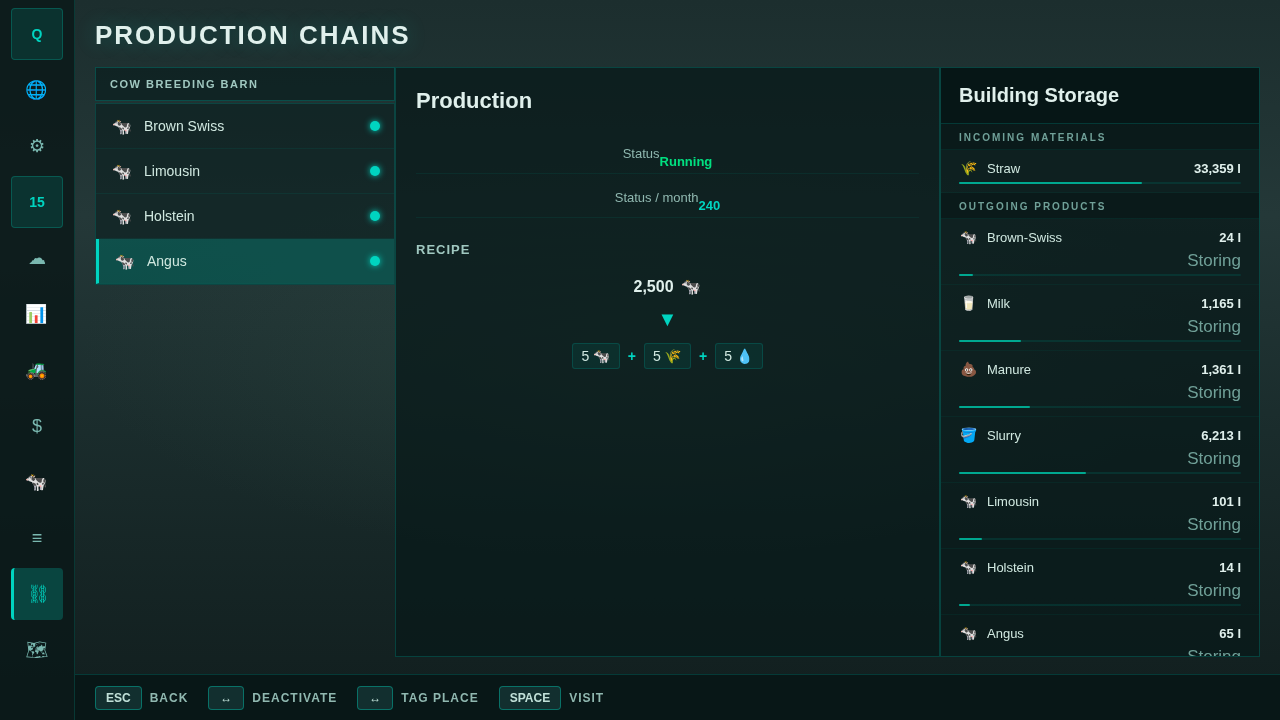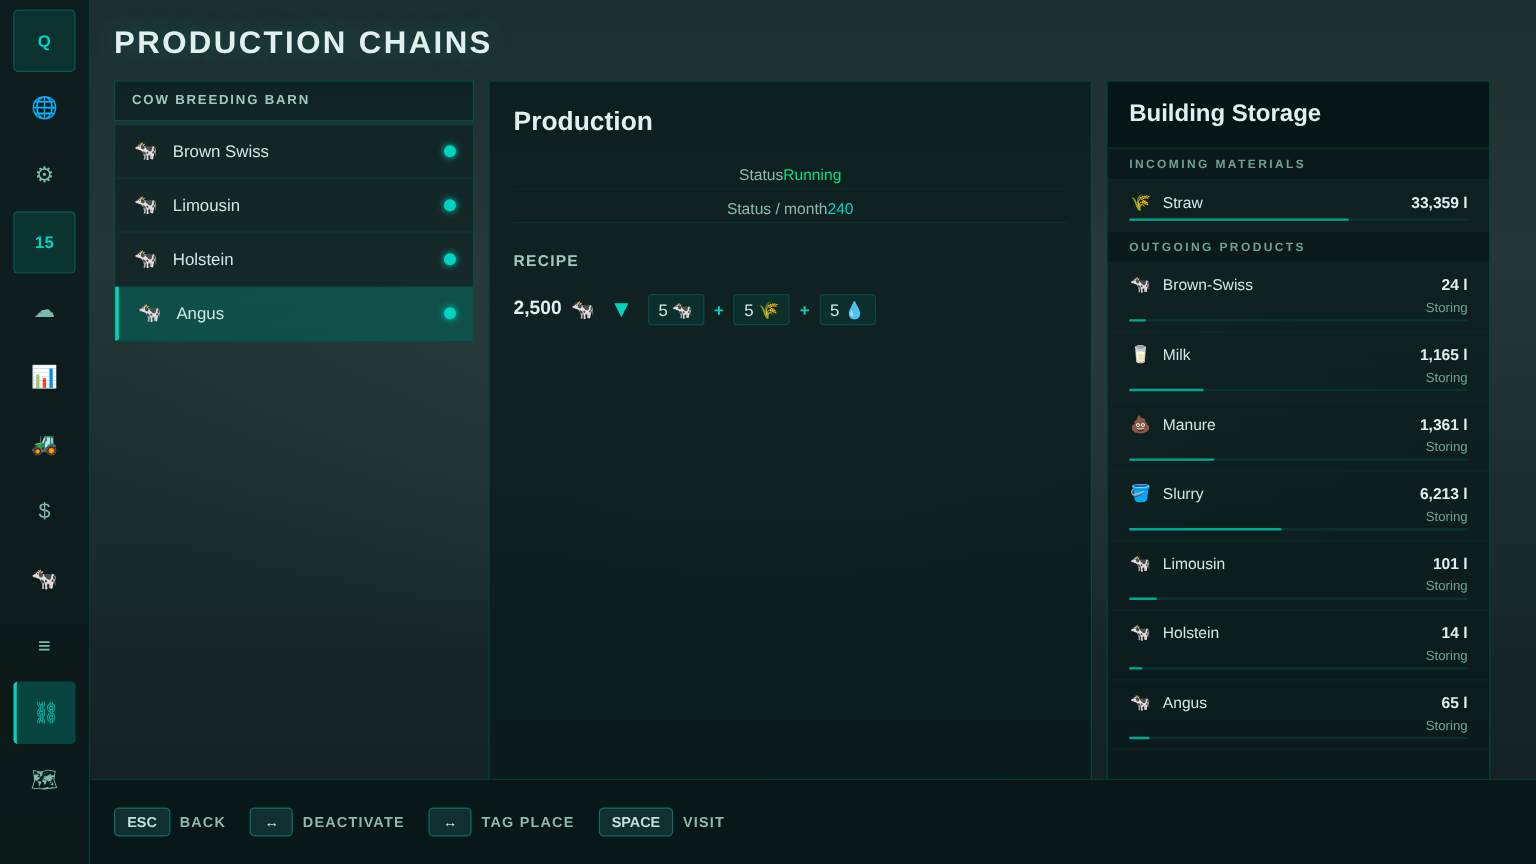--- a/index.html
+++ b/index.html
@@ -70,38 +70,37 @@
     }
 
     
     .main-content {
       position: absolute;
       left: 75px;
       top: 0;
       right: 0;
       bottom: 0;
       z-index: 5;
-      padding: 20px 38px 60px 20px;
+      padding: 20px 20px 60px 20px;
     }
 
     
     .page-title {
       font-size: 26px;
       font-weight: bold;
       color: #e0f0ec;
       text-transform: uppercase;
       letter-spacing: 2px;
       margin-bottom: 16px;
       text-shadow: 0 0 20px rgba(0,200,180,0.3);
     }
 
     
     .columns {
       display: flex;
-      gap: 12px;
       height: calc(100% - 50px);
     }
 
     
     .col-chains {
       width: 300px;
       flex-shrink: 0;
     }
 
     .section-header {
@@ -185,40 +184,41 @@
       align-items: center;
       padding: 4px 0;
       font-size: 13px;
       color: #90b8b0;
       border-bottom: 1px solid rgba(0,100,90,0.2);
       margin-bottom: 4px;
     }
 
     .prod-stat-value {
       color: #00d4c0;
-      font-weight: normal;
+      font-weight: bold;
+      margin-top: 16px;
     }
     .prod-stat-value.running { color: #00e080; }
 
     .recipe-section {
       margin-top: 20px;
     }
 
     .recipe-title {
       font-size: 13px;
       font-weight: bold;
       color: #a0c8c0;
       text-transform: uppercase;
       letter-spacing: 1px;
       margin-bottom: 20px;
     }
 
     .recipe-display {
       display: flex;
-      flex-direction: row;
+      flex-direction: column;
       align-items: center;
       gap: 12px;
     }
 
     .recipe-output {
       display: flex;
       align-items: center;
       gap: 8px;
       font-size: 16px;
       font-weight: bold;
@@ -315,21 +315,21 @@
       font-size: 14px;
     }
 
     .storage-item-value {
       font-size: 13px;
       color: #e0f0ec;
       font-weight: bold;
     }
 
     .storage-item-status {
-      font-size: 11px;
+      font-size: 17px;
       color: #70a098;
       text-align: right;
     }
 
     .storage-bar {
       height: 2px;
       background: rgba(0,100,90,0.3);
       border-radius: 1px;
       margin-top: 3px;
     }
@@ -339,21 +339,21 @@
       background: #00a890;
       border-radius: 1px;
     }
 
     
     .bottom-bar {
       position: absolute;
       bottom: 0;
       left: 75px;
       right: 0;
-      height: 71px;
+      height: 46px;
       background: rgba(8,22,22,0.9);
       border-top: 1px solid rgba(0,140,130,0.3);
       display: flex;
       align-items: center;
       padding: 0 20px;
       gap: 20px;
       z-index: 10;
     }
 
     .hotkey-item {

